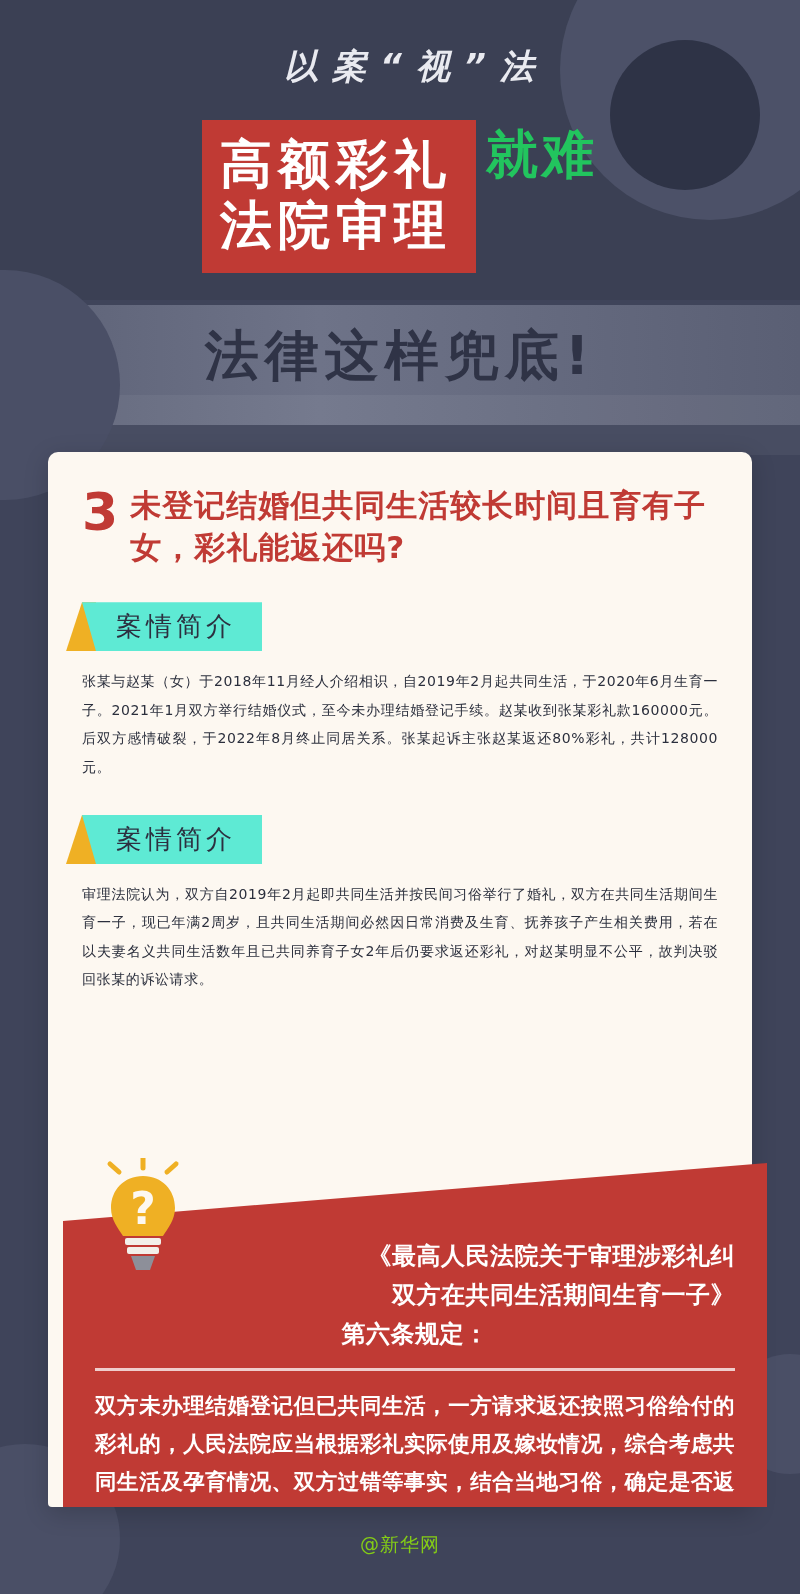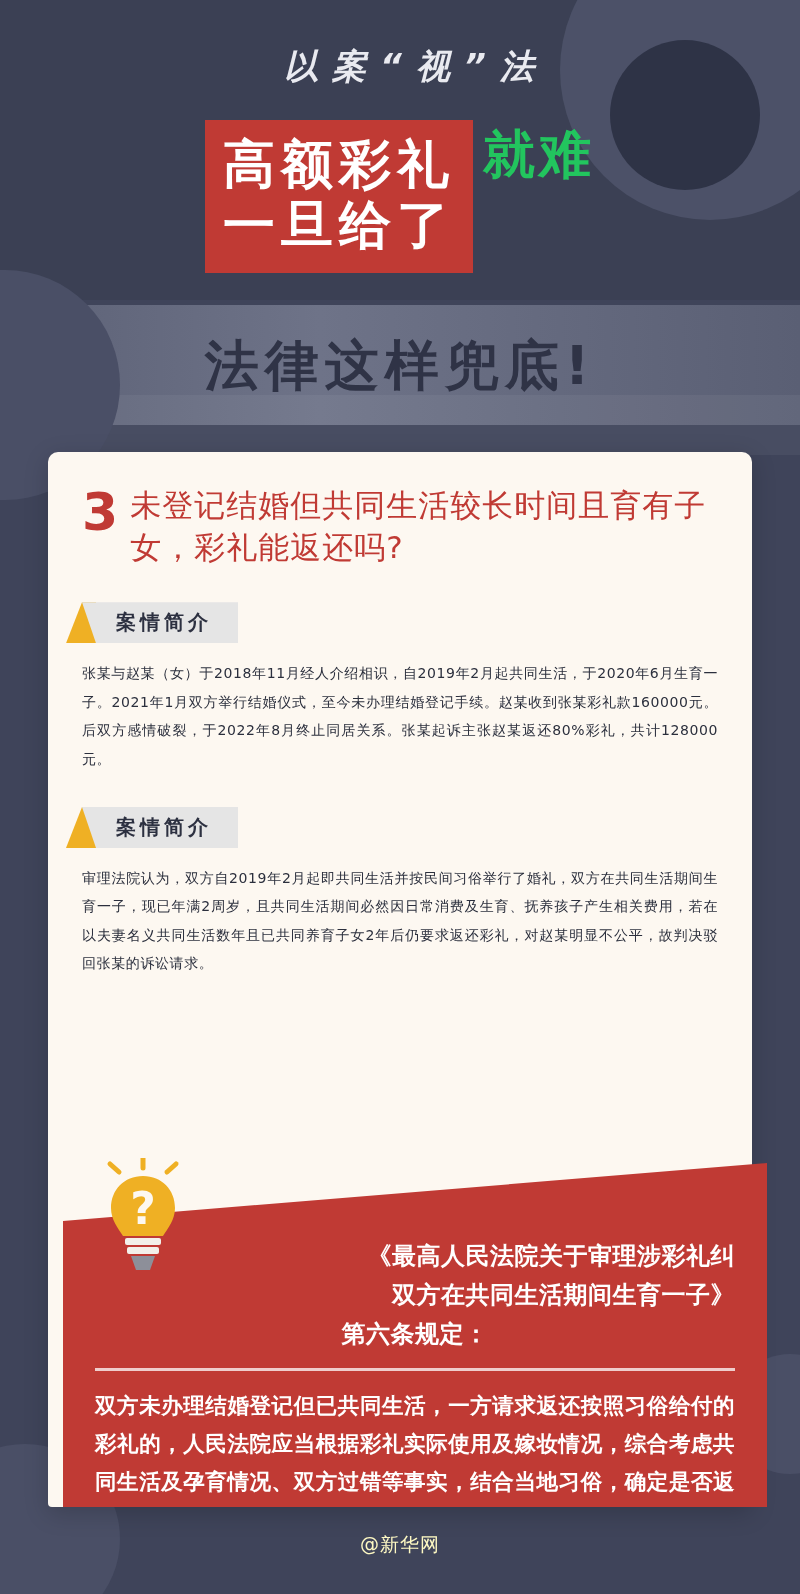--- a/index.html
+++ b/index.html
@@ -45,67 +45,67 @@
     position:absolute; top:44px; left:16px; width:800px;
     text-align:center; color:#e9eaf0;
     font-size:34px; letter-spacing:14px; font-weight:700;font-style:italic;
   }
   .headline-row {
     position:absolute; top:120px; left:0; width:800px;
     display:flex; justify-content:center; align-items:flex-start;
   }
   .redbox {
     background:#c03a34;
-    padding:14px 18px 16px 18px;
+    padding:14px 24px 16px 18px;
     margin-right:10px;
   }
   .redbox div {
     color:#fff; font-size:52px; font-weight:700; letter-spacing:6px;
     line-height:1.18; white-space:nowrap;
   }
   .headline-right {
     padding-top:4px;
   }
   .headline-right div {
     color:#22c55e; font-size:52px; font-weight:700; letter-spacing:4px;
     line-height:1.18; white-space:nowrap;
   }
   .subheadline {
-    position:absolute; top:330px; left:0; width:800px; text-align:center;
+    position:absolute; top:320px; left:0; width:800px; text-align:center;
     color:#2f3346; font-size:54px; font-weight:700; letter-spacing:6px;
   }
 
   
   .card {
     position:absolute; left:48px; top:452px; width:704px; height:1055px;
     background:#fdf8f1;
     border-radius:10px 10px 4px 4px;
     box-shadow:0 6px 24px rgba(0,0,0,0.18);
     overflow:hidden;
   }
   .card-inner { padding:32px 34px 0 34px; }
 
   .qrow { display:flex; align-items:flex-start; }
   .qnum {
     color:#c03a34; font-size:52px; font-weight:700; line-height:1;
     margin-right:12px; padding-top:2px;
   }
   .qtext {
-    color:#c03a34; font-size:31px; font-weight:400; line-height:1.36;
+    color:#c03a34; font-size:31px; font-weight:700; line-height:1.36;
     letter-spacing:1px;
   }
 
   .tag {
     position:relative; display:inline-block; margin:34px 0 6px 0;
   }
   .tag-ribbon {
     position:relative;
-    background:#e5e5e5;
+    background:#5eead4;
     color:#2c3040;
-    font-size:20px; font-weight:700; letter-spacing:4px;
+    font-size:26px; font-weight:400; letter-spacing:4px;
     padding:7px 26px 7px 34px;
     clip-path: polygon(0 0, 100% 0, 100% 100%, 14px 100%);
   }
   .tag-notch {
     position:absolute; left:-16px; top:0; width:30px; height:100%;
     background:#efb024;
     clip-path: polygon(16px 0, 30px 0, 30px 100%, 0 100%);
   }
   .tag-shadow {
     position:absolute; left:4px; top:8px; width:100%; height:100%;
@@ -146,21 +146,21 @@
   
   .bulb {
     position:absolute; left:100px; top:1158px; width:86px; height:116px;
   }
   .spark {
     position:absolute; background:#efb024; border-radius:2px;
   }
 
   .watermark {
     position:absolute; left:0; bottom:36px; width:800px; text-align:center;
-    color:#fef9c3; font-size:19px; letter-spacing:1px;
+    color:#84cc16; font-size:19px; letter-spacing:1px;
   }
 </style>
 </head>
 <body>
 
 <div class="poster">
 
   <div class="bg-top"></div>
   <div class="circle c1"></div>
   <div class="circle c2"></div>
@@ -168,21 +168,21 @@
   <div class="band2"></div>
   <div class="circle c3"></div>
   <div class="circle c4"></div>
   <div class="circle c5"></div>
 
   <div class="kicker">以案“视”法</div>
 
   <div class="headline-row">
     <div class="redbox">
       <div>高额彩礼</div>
-      <div>一旦给了</div>
+      <div>法院审理</div>
     </div>
     <div class="headline-right">
       <div>就难</div>
     </div>
   </div>
 
   <div class="subheadline">法律这样兜底!</div>
 
   <div class="card">
     <div class="card-inner">

